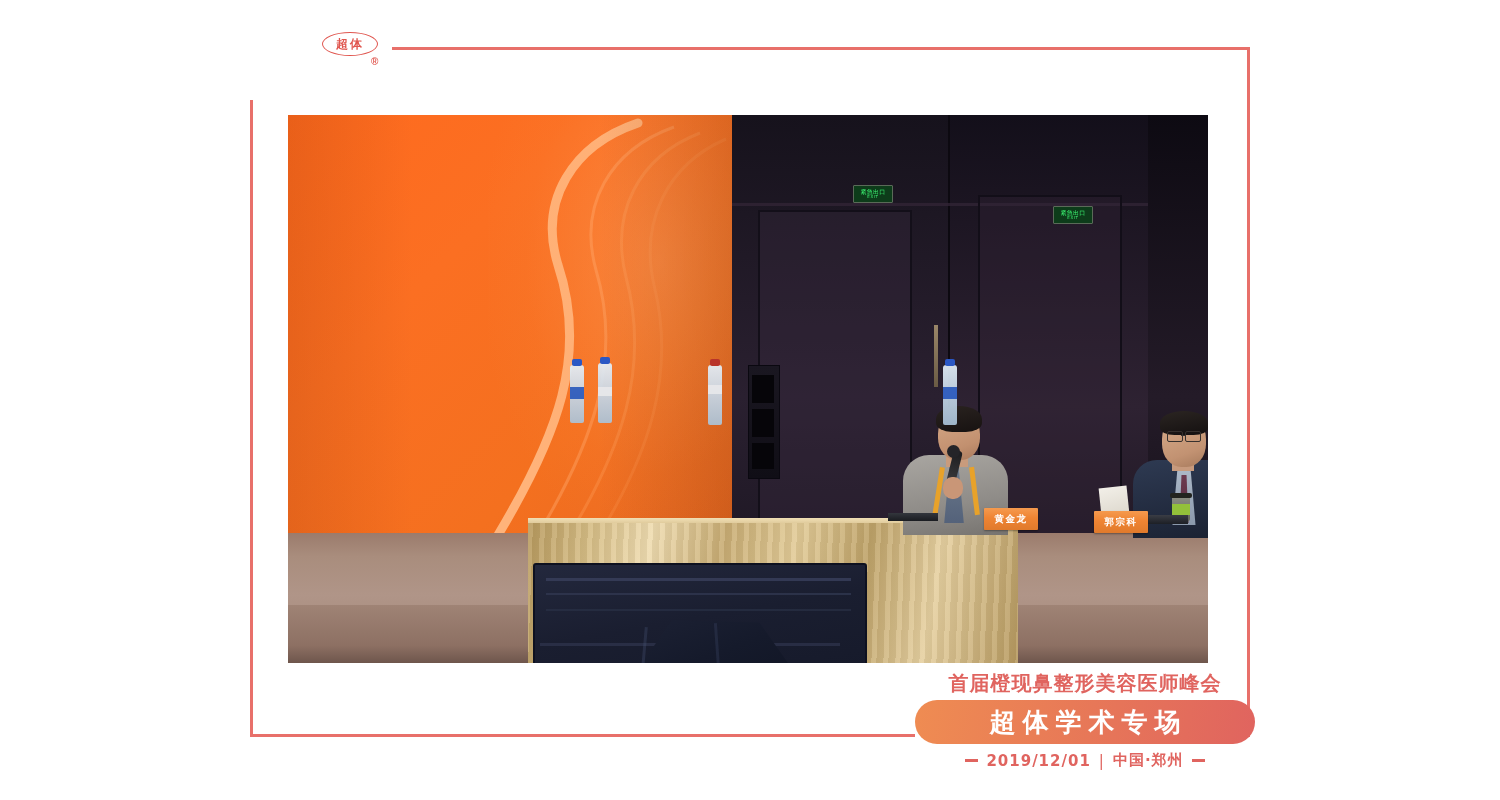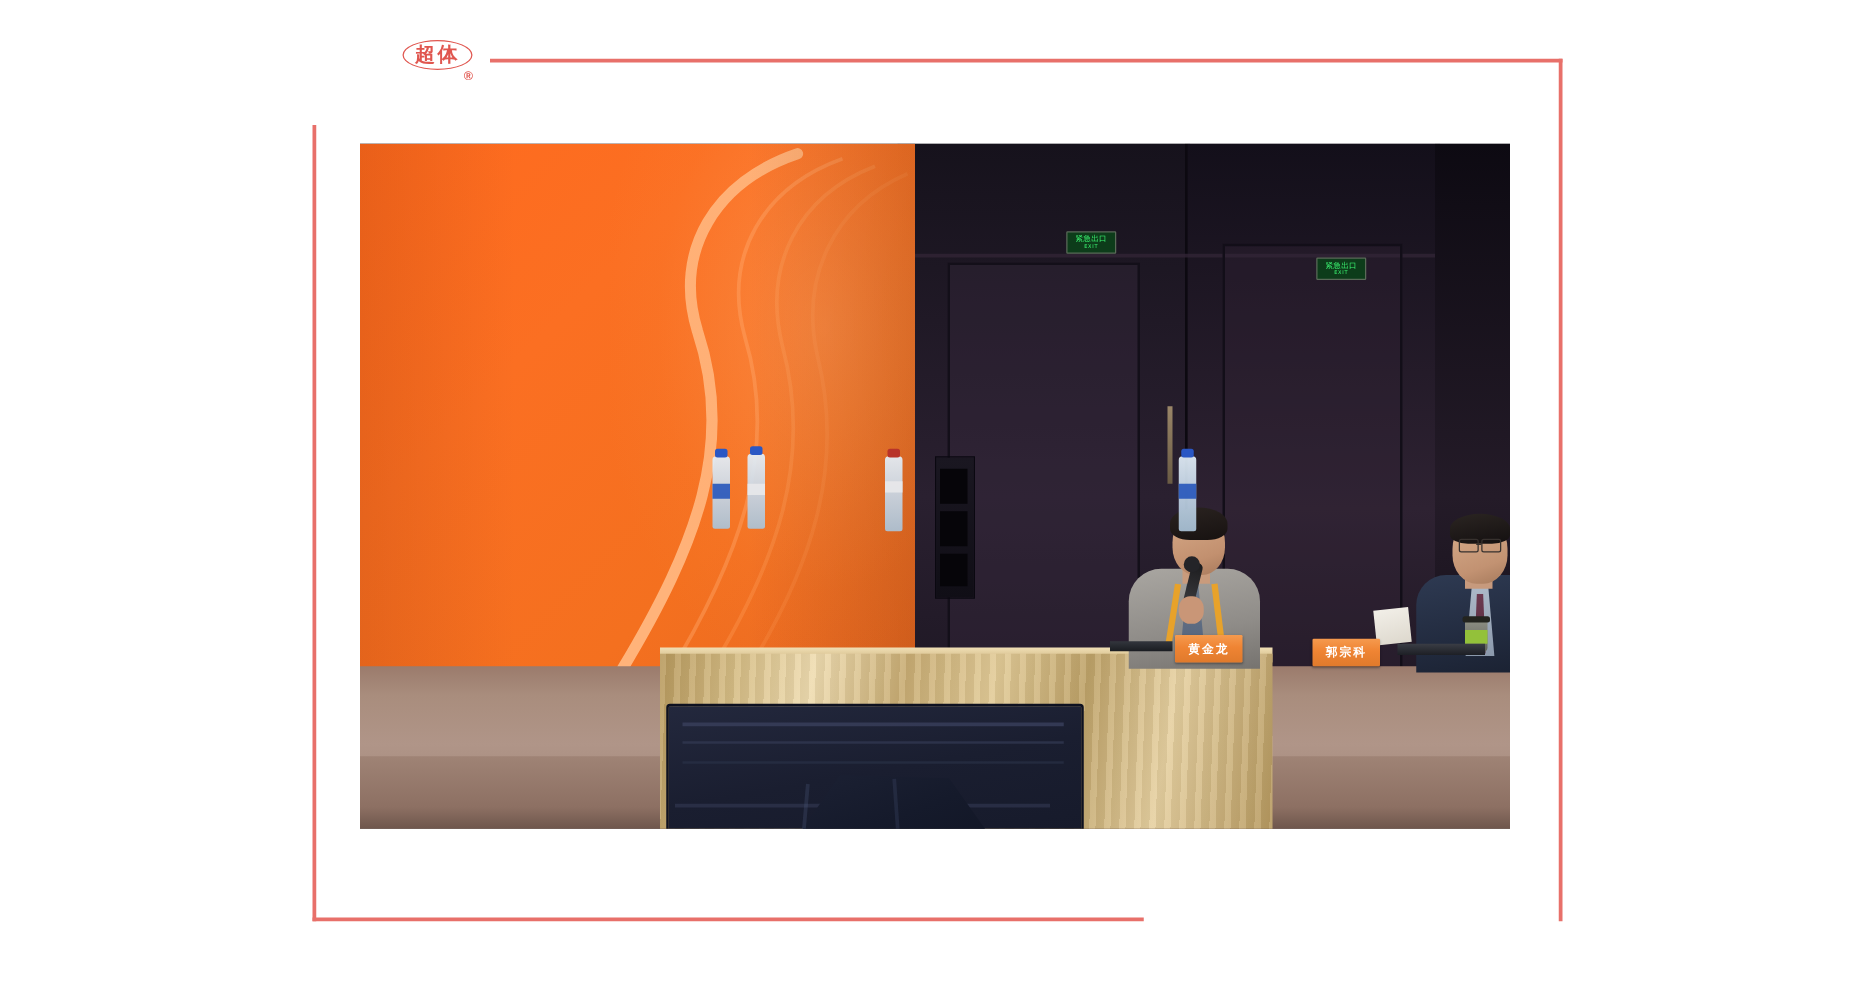--- a/index.html
+++ b/index.html
@@ -15,21 +15,21 @@
   .frame-right-line{position:absolute;left:1247px;top:47px;width:3px;height:690px;background:#e8706a;}
   .frame-bottom-line{position:absolute;left:250px;top:734px;width:665px;height:3px;background:#e8706a;}
   .frame-left-line{position:absolute;left:250px;top:100px;width:3px;height:637px;background:#e8706a;}
 
   
   .logo{position:absolute;left:246px;top:30px;width:150px;height:62px;}
   .logo-oval{
     position:absolute;left:76px;top:2px;width:54px;height:22px;
     border:1.8px solid #e0564f;border-radius:50%;
     display:flex;align-items:center;justify-content:center;
-    color:#e0564f;font-size:16px;font-weight:bold;letter-spacing:2px;
+    color:#e0564f;font-size:12px;font-weight:bold;letter-spacing:2px;
     font-family:"DejaVu Sans",sans-serif;line-height:1;
   }
   .logo-word{
     position:absolute;left:0;top:20px;
     font-size:33px;font-weight:bold;font-style:italic;
     color:#e0564f;letter-spacing:-1px;
     font-family:"Liberation Sans",sans-serif;
   }
   .logo-reg{
     position:absolute;left:125px;top:26px;font-size:10px;color:#e0564f;font-weight:bold;
@@ -204,20 +204,21 @@
   .bottle-label-w{position:absolute;width:14px;height:9px;background:#e8e8ea;opacity:.9;}
 
   
   .namecard{
     position:absolute;height:22px;
     background:linear-gradient(180deg,#f59a4e 0%,#ef8433 45%,#e07a2c 100%);
     border-radius:1px;display:flex;align-items:center;justify-content:center;
     color:#ffffff;font-size:9.5px;font-weight:bold;letter-spacing:1.5px;
     font-family:"DejaVu Sans",sans-serif;
     box-shadow:0 1px 2px rgba(0,0,0,.35);
+    margin-left:44px;
   }
   .namecard-1{left:652px;top:393px;width:54px;}
   .namecard-2{left:762px;top:396px;width:54px;}
 
   
   .paper-stack{
     left:748px;top:368px;width:72px;height:38px;
     background:linear-gradient(170deg,#d6c9a8 0%,#bdae8a 60%,#a39madd 100%);
     clip-path:polygon(10% 18%,88% 6%,100% 82%,4% 94%);
   }
@@ -409,14 +410,25 @@
     <div class="ph-layer podium-l1"></div>
     <div class="ph-layer podium-l2"></div>
     <div class="ph-layer podium-l3"></div>
     <div class="ph-layer podium-l4"></div>
     <div class="ph-layer drape"></div>
     <div class="ph-layer drape-fold1"></div>
     <div class="ph-layer drape-fold2"></div>
 
   </div>
 
+  <div class="titleblock">
+    <div class="tb-line1">首届橙现鼻整形美容医师峰会</div>
+    <div class="tb-pill">超体学术专场</div>
+    <div class="tb-line3">
+      <span class="dash"></span>
+      <span>2019/12/01</span>
+      <span class="sep">|</span>
+      <span>中国·郑州</span>
+      <span class="dash"></span>
+    </div>
+  </div>
 
 </div>
 
 </body></html>

